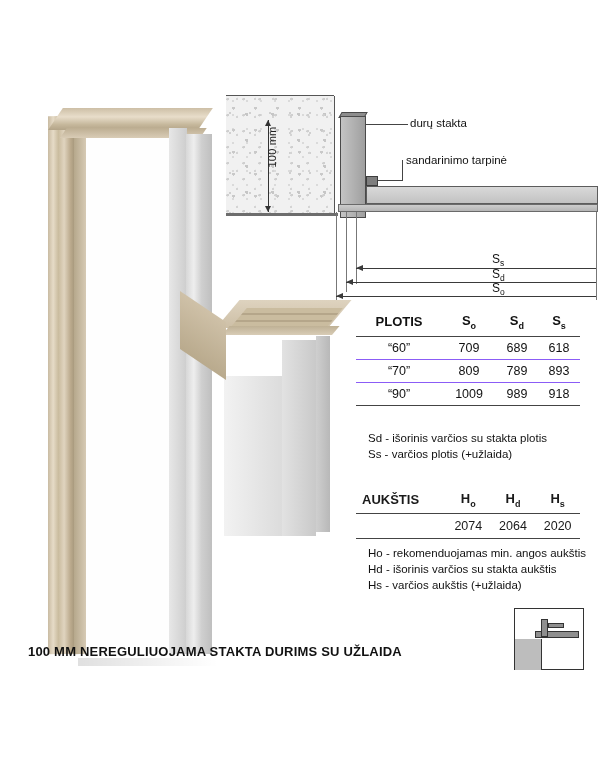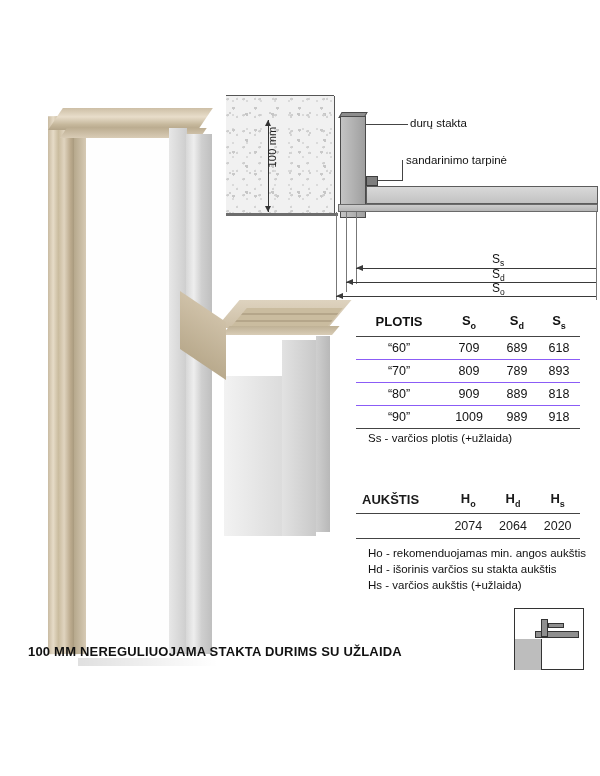--- a/index.html
+++ b/index.html
@@ -492,36 +492,31 @@
           <td>689</td>
           <td>618</td>
         </tr>
         <tr>
           <td class="lbl">“70”</td>
           <td>809</td>
           <td>789</td>
           <td>893</td>
         </tr>
         <tr>
-          <td class="lbl">“80”</td>
-          <td>909</td>
-          <td>889</td>
-          <td>818</td>
-        </tr>
-        <tr>
           <td class="lbl">“90”</td>
           <td>1009</td>
           <td>989</td>
           <td>918</td>
         </tr>
       </tbody>
     </table>
   </div>
 
   <div class="legend" style="top:430px;">
+    <div>Sd - išorinis varčios su stakta plotis</div>
     <div>Ss - varčios plotis (+užlaida)</div>
   </div>
 
   <div class="table-block" style="top:490px;">
     <table class="spec2">
       <thead>
         <tr>
           <th class="first">AUKŠTIS</th>
           <th>H<span class="sub">o</span></th>
           <th>H<span class="sub">d</span></th>

